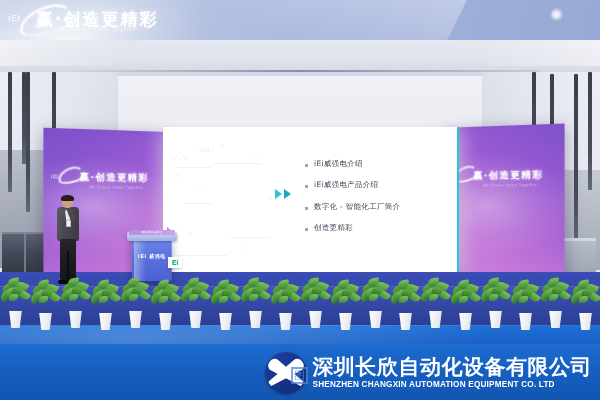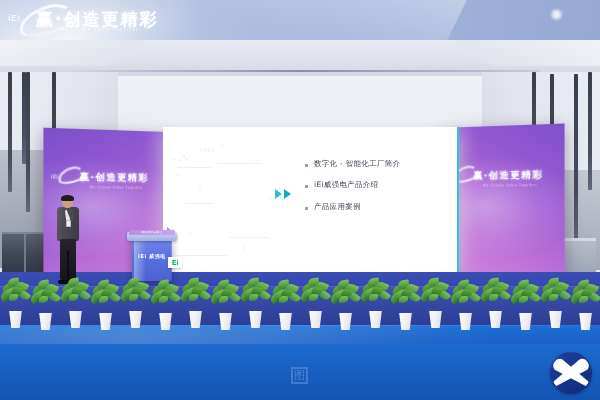--- a/index.html
+++ b/index.html
@@ -463,29 +463,33 @@
       <div class="deco-arrow"></div>
 
       <div class="slide-arrows">
         <i></i>
           <i></i>
       </div>
 
       <div class="bullets">
         <div class="bullet">
           <span class="bdot"></span>
-          <span class="btxt">数字化 - 智能化工厂简介</span>
+          <span class="btxt">iEi威强电介绍</span>
         </div>
         <div class="bullet">
           <span class="bdot"></span>
           <span class="btxt">iEi威强电产品介绍</span>
         </div>
         <div class="bullet">
           <span class="bdot"></span>
-          <span class="btxt">产品应用案例</span>
+          <span class="btxt">数字化 - 智能化工厂简介</span>
+        </div>
+        <div class="bullet">
+          <span class="bdot"></span>
+          <span class="btxt">创造更精彩</span>
         </div>
       </div>
 
     </div>
   </div>
 
   <div class="stage-floor"></div>
   <div class="stage-face"></div>
   <div class="apron-edge"></div>
   <div class="apron"></div>
@@ -742,19 +746,23 @@
     <div class="tb-cn">赢·创造更精彩</div>
     <div class="tb-en">We Create Value Together</div>
     <div class="tb-dot"></div>
   </div>
 
   <div class="footer">
     <div class="footer-logo">
       <div class="cx-mark">
         <div class="cx-ring"></div>
       </div>
+      <div class="cx-text">
+        <div class="cx-cn">深圳长欣自动化设备有限公司</div>
+        <div class="cx-en">SHENZHEN CHANGXIN AUTOMATION EQUIPMENT CO. LTD</div>
+      </div>
     </div>
   </div>
   <div class="watermark">
     <span>图</span>
   </div>
 
 </div>
 
 </body></html>

